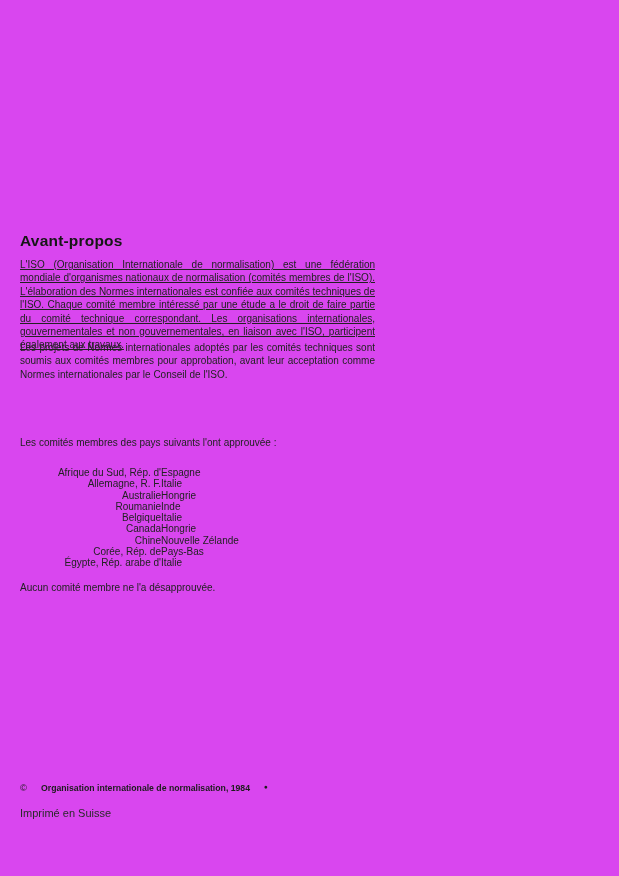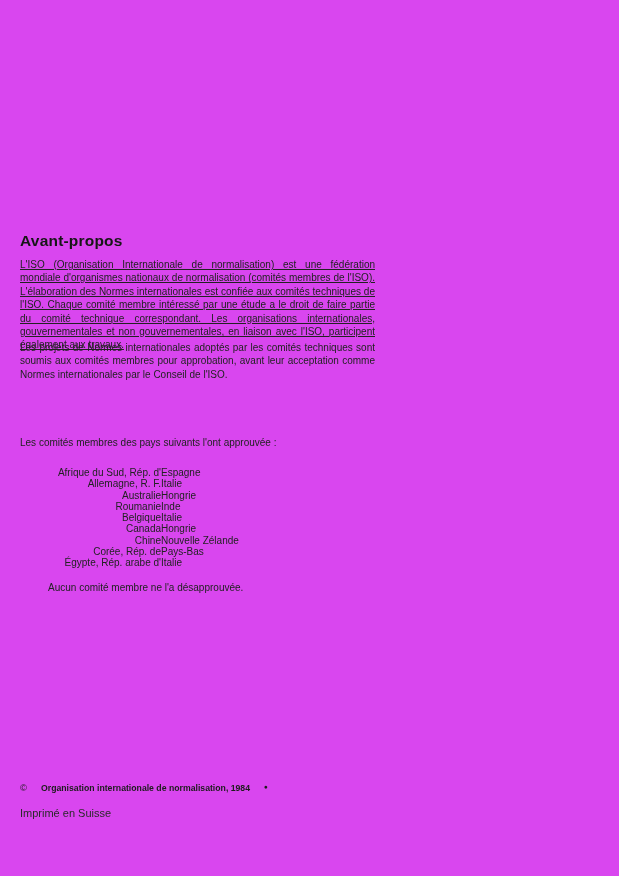--- a/index.html
+++ b/index.html
@@ -58,21 +58,20 @@
   .country-col.col-1 { width: 111px; text-align: right; }
   .country-col.col-2 { width: 115px; justify-content: flex-end; }
   .country-col.col-3 { width: 120px; }
   .country-col .country-item { line-height: 11.3px; white-space: nowrap; }
   .disapproval-note {
     position: absolute;
     left: 20px;
     top: 582px;
     font-size: 10px;
     color: #222;
-    margin-left: 28px;
   }
   .footer-copyright {
     position: absolute;
     left: 20px;
     top: 782px;
     font-size: 8.7px;
     font-weight: bold;
     color: #1c1c1c;
     display: flex;
     align-items: center;

